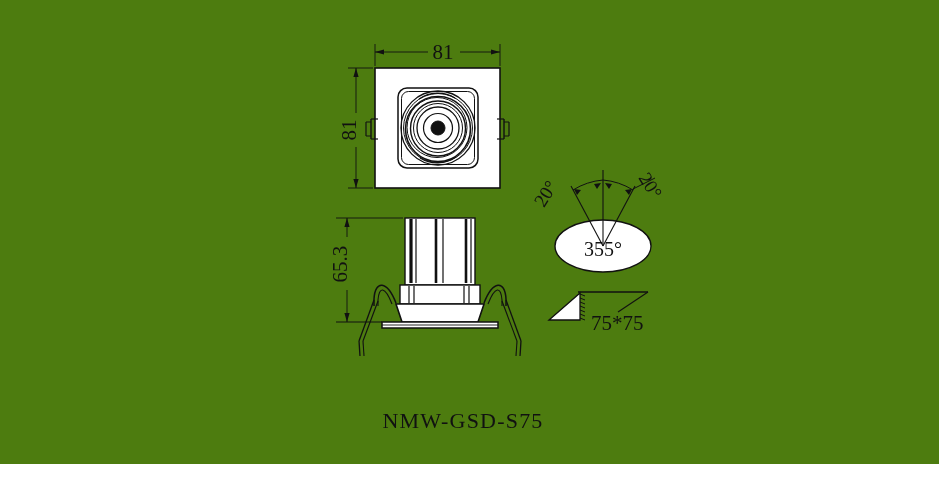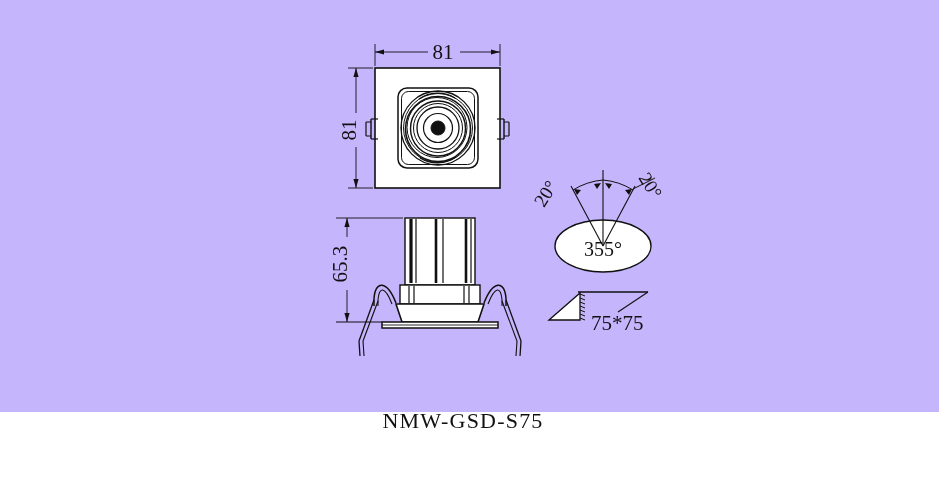--- a/index.html
+++ b/index.html
@@ -11,22 +11,22 @@
   body {
     width: 939px;
     height: 480px;
     overflow: hidden;
     font-family: "Liberation Serif", "DejaVu Serif", serif;
     color: #1a1a1a;
   }
   #drawing-root {
     position: relative;
     width: 939px;
-    height: 412px;
-    background: #c4b5fd;
+    height: 464px;
+    background: #4d7c0f;
   }
   #cad-canvas {
     position: absolute;
     left: 0;
     top: 0;
     width: 939px;
     height: 480px;
     display: block;
   }
   .dim-text, .note-text, .model-text {

